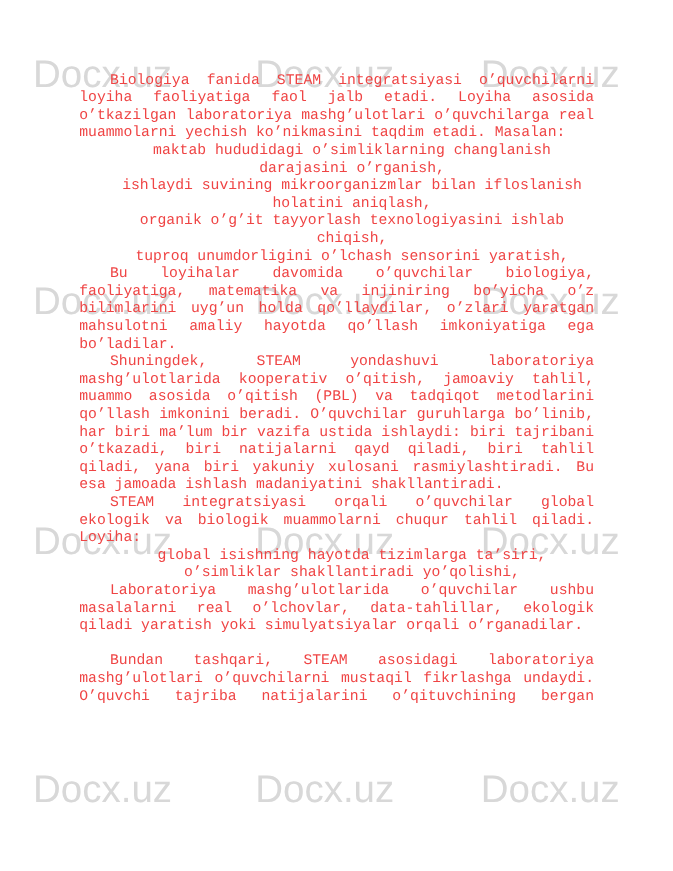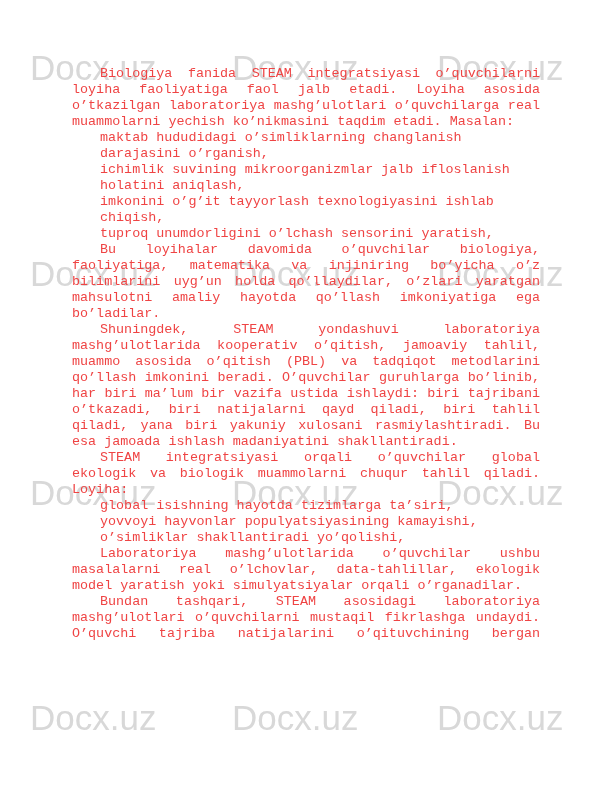--- a/index.html
+++ b/index.html
@@ -20,21 +20,21 @@
     }
     .content {
       position: absolute; left: 72px; top: 66px; width: 468px;
       z-index: 1;
       font-family: Liberation Mono, monospace;
       font-size: 13.4px;
       line-height: 16px;
       color: #ef4444;
     }
     .para { margin: 0; text-align: justify; text-indent: 28px; }
-    .item { margin: 0; padding-left: 28px; text-align: left; }
+    .item { margin: 0; padding-left: 28px; text-align: center; }
   </style>
 </head>
 <body>
 
 <div class="page">
   <div class="watermarks">
     <div class="wm" style="left:30px;top:50px">Docx.uz</div>
     <div class="wm" style="left:232px;top:50px">Docx.uz</div>
     <div class="wm" style="left:437px;top:50px">Docx.uz</div>
     <div class="wm" style="left:30px;top:256px">Docx.uz</div>
@@ -44,25 +44,24 @@
     <div class="wm" style="left:232px;top:475px">Docx.uz</div>
     <div class="wm" style="left:437px;top:475px">Docx.uz</div>
     <div class="wm" style="left:30px;top:700px">Docx.uz</div>
     <div class="wm" style="left:232px;top:700px">Docx.uz</div>
     <div class="wm" style="left:437px;top:700px">Docx.uz</div>
   </div>
 
   <div class="content">
     <p class="para">Biologiya fanida STEAM integratsiyasi o’quvchilarni loyiha faoliyatiga faol jalb etadi. Loyiha asosida o’tkazilgan laboratoriya mashg’ulotlari o’quvchilarga real muammolarni yechish ko’nikmasini taqdim etadi. Masalan:</p>
     <p class="item">maktab hududidagi o’simliklarning changlanish darajasini o’rganish,</p>
-    <p class="item">ichimlik suvining mikroorganizmlar jalb ifloslanish holatini aniqlash,</p>
-    <p class="item">imkonini o’g’it tayyorlash texnologiyasini ishlab chiqish,</p>
+    <p class="item">ishlaydi suvining mikroorganizmlar bilan ifloslanish holatini aniqlash,</p>
+    <p class="item">organik o’g’it tayyorlash texnologiyasini ishlab chiqish,</p>
     <p class="item">tuproq unumdorligini o’lchash sensorini yaratish,</p>
     <p class="para">Bu loyihalar davomida o’quvchilar biologiya, faoliyatiga, matematika va injiniring bo’yicha o’z bilimlarini uyg’un holda qo’llaydilar, o’zlari yaratgan mahsulotni amaliy hayotda qo’llash imkoniyatiga ega bo’ladilar.</p>
     <p class="para">Shuningdek, STEAM yondashuvi laboratoriya mashg’ulotlarida kooperativ o’qitish, jamoaviy tahlil, muammo asosida o’qitish (PBL) va tadqiqot metodlarini qo’llash imkonini beradi. O’quvchilar guruhlarga bo’linib, har biri ma’lum bir vazifa ustida ishlaydi: biri tajribani o’tkazadi, biri natijalarni qayd qiladi, biri tahlil qiladi, yana biri yakuniy xulosani rasmiylashtiradi. Bu esa jamoada ishlash madaniyatini shakllantiradi.</p>
     <p class="para">STEAM integratsiyasi orqali o’quvchilar global ekologik va biologik muammolarni chuqur tahlil qiladi. Loyiha:</p>
     <p class="item">global isishning hayotda tizimlarga ta’siri,</p>
-    <p class="item">yovvoyi hayvonlar populyatsiyasining kamayishi,</p>
     <p class="item">o’simliklar shakllantiradi yo’qolishi,</p>
-    <p class="para">Laboratoriya mashg’ulotlarida o’quvchilar ushbu masalalarni real o’lchovlar, data-tahlillar, ekologik model yaratish yoki simulyatsiyalar orqali o’rganadilar.</p>
-    <p class="para" style="text-align-last: justify;">Bundan tashqari, STEAM asosidagi laboratoriya mashg’ulotlari o’quvchilarni mustaqil fikrlashga undaydi. O’quvchi tajriba natijalarini o’qituvchining bergan</p>
+    <p class="para">Laboratoriya mashg’ulotlarida o’quvchilar ushbu masalalarni real o’lchovlar, data-tahlillar, ekologik qiladi yaratish yoki simulyatsiyalar orqali o’rganadilar.</p>
+    <p class="para" style="text-align-last: justify; margin-top: 16px;">Bundan tashqari, STEAM asosidagi laboratoriya mashg’ulotlari o’quvchilarni mustaqil fikrlashga undaydi. O’quvchi tajriba natijalarini o’qituvchining bergan</p>
   </div>
 </div>
 
 </body></html>

